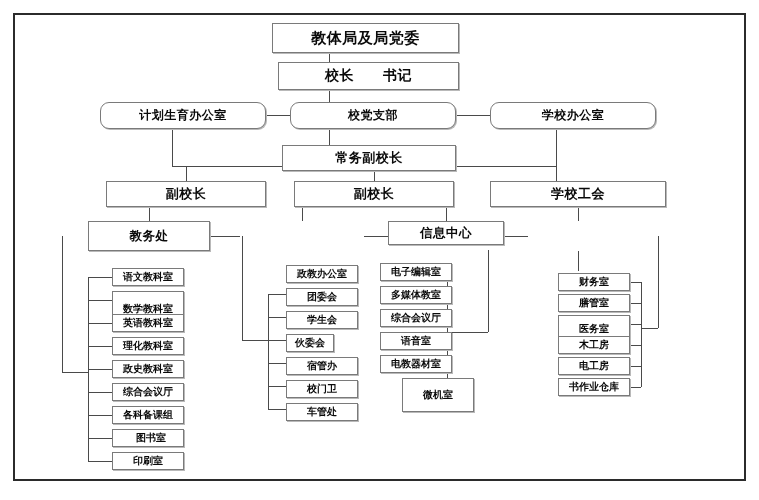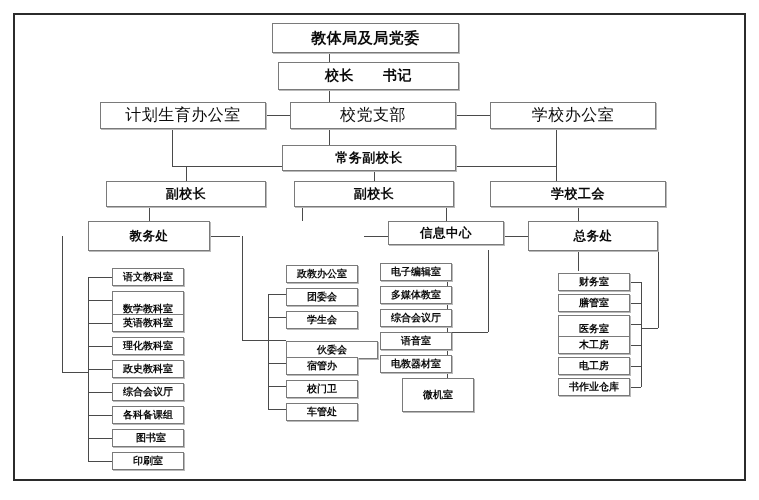--- a/index.html
+++ b/index.html
@@ -17,21 +17,21 @@
     position:absolute;box-sizing:border-box;
     background:#ffffff;
     border:1px solid #7a7a7a;
     box-shadow:1px 1px 0 #b9b9b9;
     display:flex;align-items:center;justify-content:center;
     text-align:center;color:#0a0a0a;white-space:nowrap;
     letter-spacing:0.5px;
   }
   .lvl1{font-size:15px;font-weight:700;}
   .lvl2{font-size:14px;font-weight:700;}
-  .lvl3{font-size:16px;font-weight:400;}
+  .lvl3{font-size:12px;font-weight:700;border-radius:9px;}
   .lvl4{font-size:13px;font-weight:700;}
   .lvl5{font-size:13px;font-weight:700;}
   .dept{font-size:12.5px;font-weight:700;}
   .leaf{font-size:10px;font-weight:700;letter-spacing:0px;}
 
   .line{position:absolute;background:#4a4a4a;}
   .h{height:1px;}
   .v{width:1px;}
 </style>
 </head>
@@ -128,36 +128,35 @@
   <div class="node lvl3" style="left:490px;top:102px;width:166px;height:27px;">学校办公室</div>
 
   <div class="node lvl4" style="left:282px;top:145px;width:174px;height:26px;">常务副校长</div>
 
   <div class="node lvl5" style="left:106px;top:181px;width:160px;height:26px;">副校长</div>
   <div class="node lvl5" style="left:294px;top:181px;width:160px;height:26px;">副校长</div>
   <div class="node lvl5" style="left:490px;top:181px;width:176px;height:26px;">学校工会</div>
 
   <div class="node dept" style="left:88px;top:221px;width:122px;height:30px;">教务处</div>
   <div class="node dept" style="left:388px;top:221px;width:116px;height:24px;">信息中心</div>
-  <div class="node dept" style="left:528px;top:221px;width:130px;height:30px;">总务处</div>
 
   <div class="node leaf" style="left:112px;top:268px;width:72px;height:18px;">语文教科室</div>
   <div class="node leaf" style="left:112px;top:291px;width:72px;height:36px;">数学教科室</div>
   <div class="node leaf" style="left:112px;top:314px;width:72px;height:18px;">英语教科室</div>
   <div class="node leaf" style="left:112px;top:337px;width:72px;height:18px;">理化教科室</div>
   <div class="node leaf" style="left:112px;top:360px;width:72px;height:18px;">政史教科室</div>
   <div class="node leaf" style="left:112px;top:383px;width:72px;height:18px;">综合会议厅</div>
   <div class="node leaf" style="left:112px;top:406px;width:72px;height:18px;">各科备课组</div>
   <div class="node leaf" style="left:112px;top:429px;width:72px;height:18px;padding-left:6px;">图书室</div>
   <div class="node leaf" style="left:112px;top:452px;width:72px;height:18px;">印刷室</div>
 
   <div class="node leaf" style="left:286px;top:265px;width:72px;height:18px;">政教办公室</div>
   <div class="node leaf" style="left:286px;top:288px;width:72px;height:18px;">团委会</div>
   <div class="node leaf" style="left:286px;top:311px;width:72px;height:18px;">学生会</div>
-  <div class="node leaf" style="left:286px;top:341px;width:92px;height:18px;">伙委会</div>
+  <div class="node leaf" style="left:286px;top:334px;width:48px;height:18px;">伙委会</div>
   <div class="node leaf" style="left:286px;top:357px;width:72px;height:18px;">宿管办</div>
   <div class="node leaf" style="left:286px;top:380px;width:72px;height:18px;">校门卫</div>
   <div class="node leaf" style="left:286px;top:403px;width:72px;height:18px;">车管处</div>
 
   <div class="node leaf" style="left:380px;top:263px;width:72px;height:18px;">电子编辑室</div>
   <div class="node leaf" style="left:380px;top:286px;width:72px;height:18px;">多媒体教室</div>
   <div class="node leaf" style="left:380px;top:309px;width:72px;height:18px;">综合会议厅</div>
   <div class="node leaf" style="left:380px;top:332px;width:72px;height:18px;">语音室</div>
   <div class="node leaf" style="left:380px;top:355px;width:72px;height:18px;">电教器材室</div>
   <div class="node leaf" style="left:380px;top:378px;width:72px;height:34px;margin-left:22px;">微机室</div>

